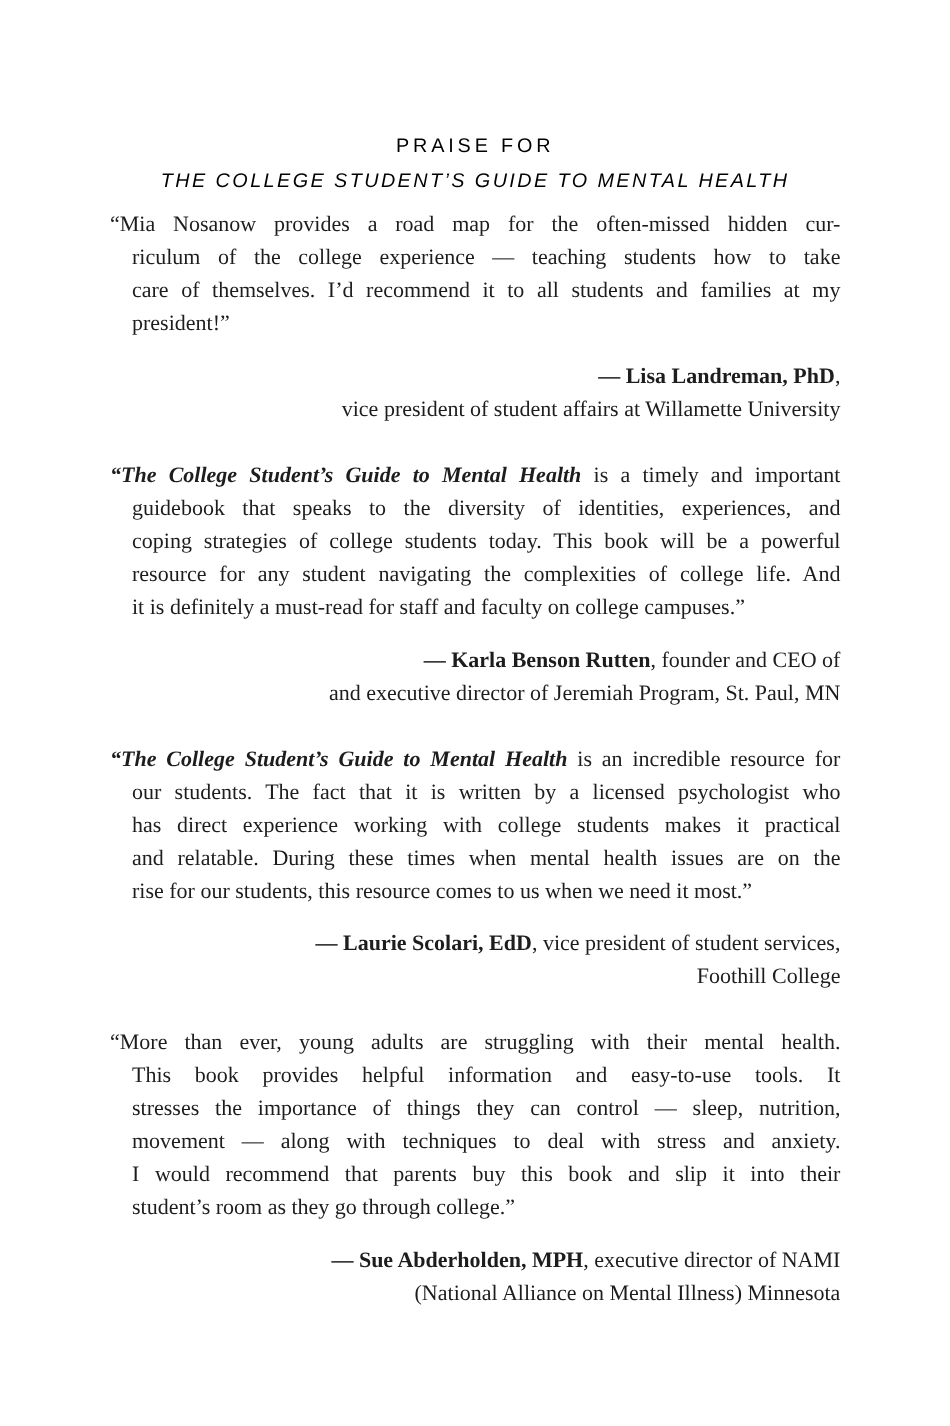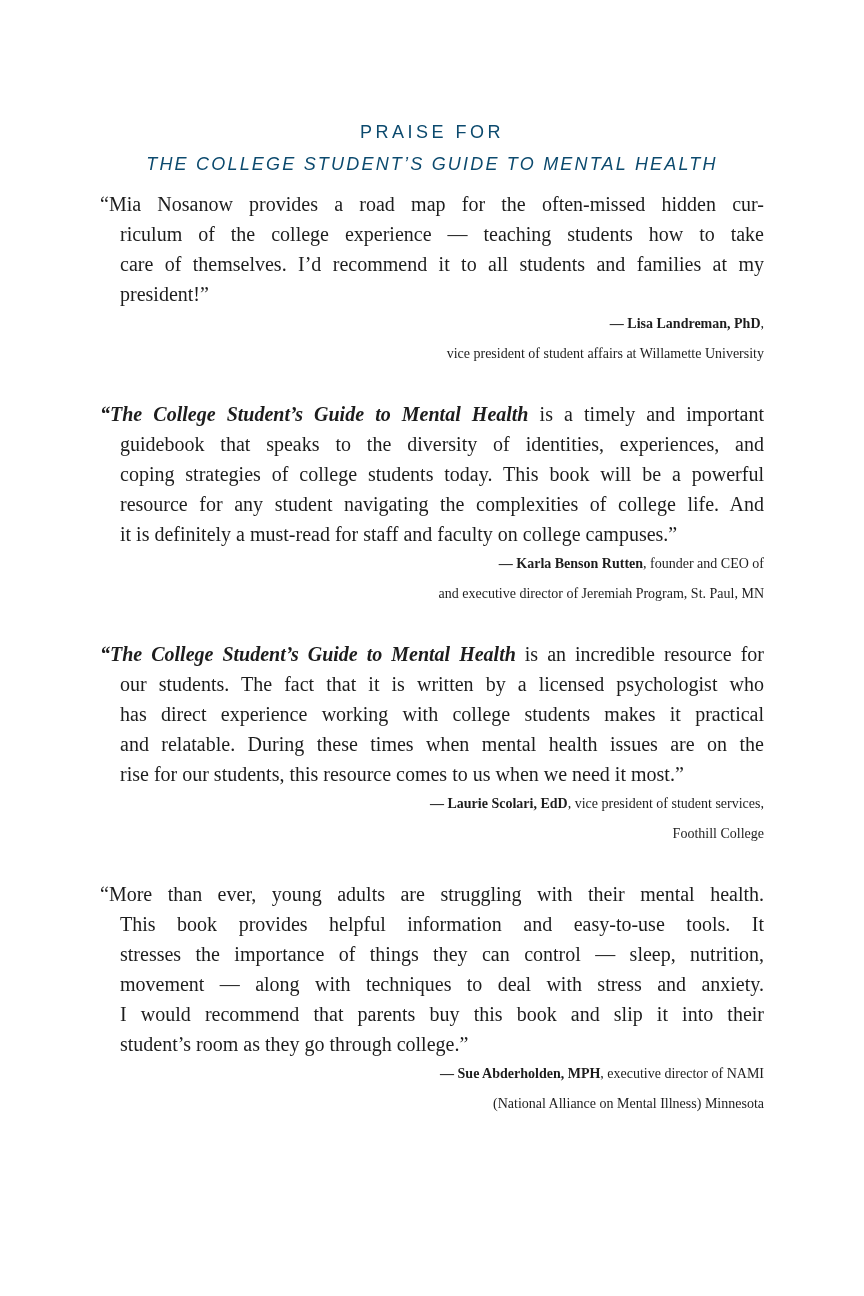--- a/index.html
+++ b/index.html
@@ -20,21 +20,21 @@
     inset: 0;
     background: #ffffff;
   }
   .praise-header {
     position: absolute;
     top: 120px;
     left: 0;
     width: 864px;
     text-align: center;
     font-family: "Liberation Sans", sans-serif;
-    color: #0c4a6e;
+    color: #000000;
   }
   .praise-line1 {
     font-size: 18px;
     letter-spacing: 3.5px;
     line-height: 24px;
   }
   .praise-line2 {
     font-size: 18px;
     font-style: italic;
     letter-spacing: 2.2px;
@@ -58,23 +58,24 @@
     text-align: justify;
     text-align-last: justify;
     -moz-text-align-last: justify;
   }
   .qline:first-child { text-indent: -20px; }
   .qline.last {
     text-align-last: left;
     -moz-text-align-last: left;
   }
   .attribution {
-    font-size: 14px;
+    font-size: 20px;
     line-height: 30px;
     text-align: right;
+    margin-top: 18px;
   }
   .bold { font-weight: bold; }
   .italic { font-style: italic; font-weight: bold; }
 </style>
 </head>
 <body>
 
 <div class="page">
   <header class="praise-header">
     <div class="praise-line1">PRAISE FOR</div>

